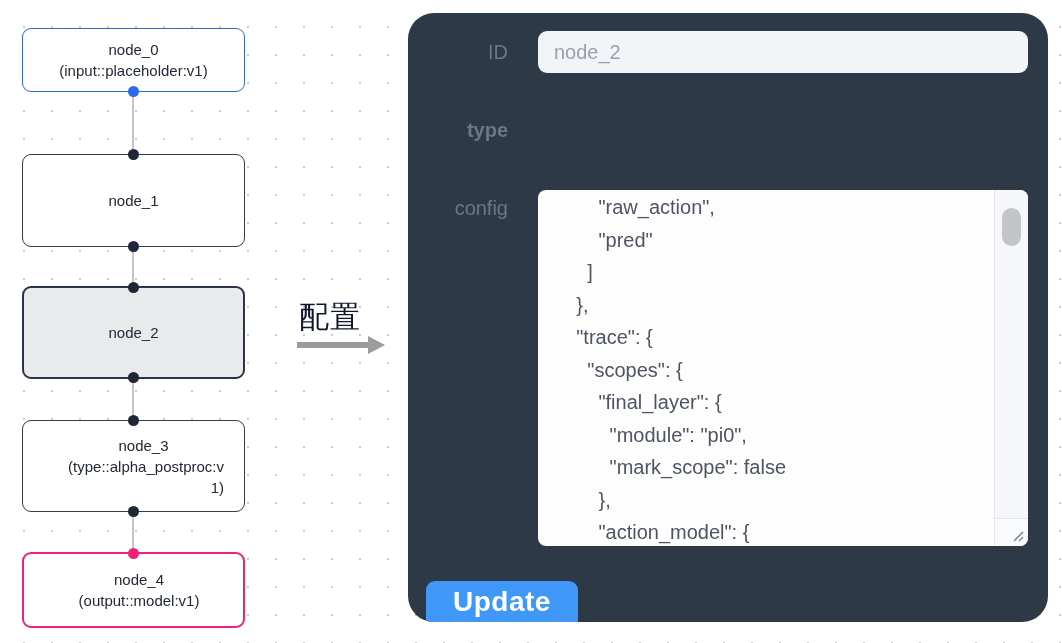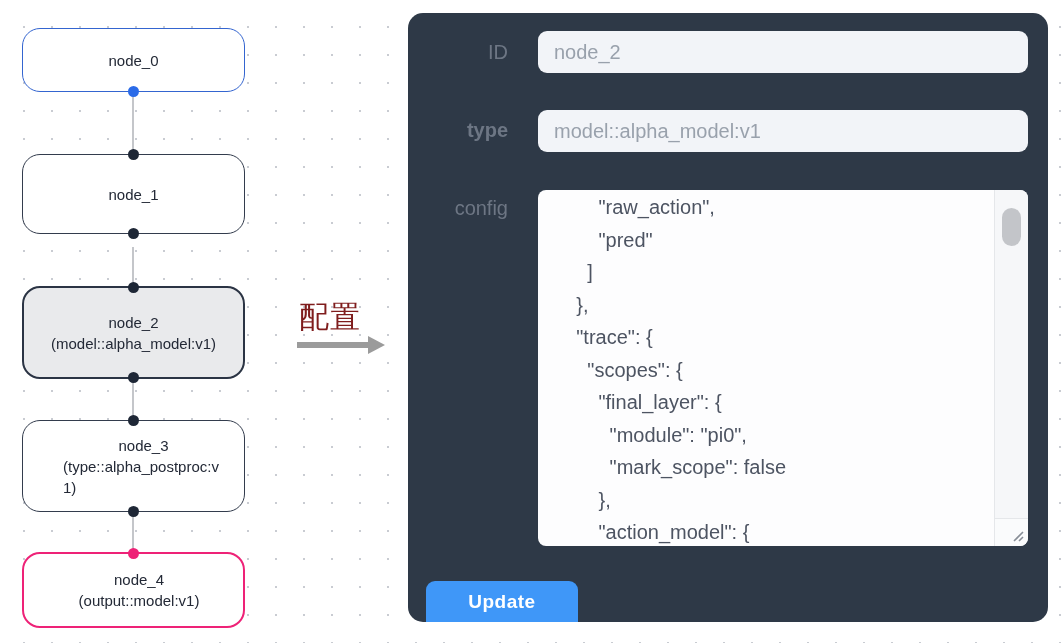--- a/index.html
+++ b/index.html
@@ -12,60 +12,60 @@
     background-size:28px 28px;
     background-position:10px 13px;
     overflow:hidden;
   }
 
   
   .node {
     position:absolute; left:22px; width:223px;
     background:var(--bg, #ffffff);
     border:1.5px solid var(--bc, #333c4d);
-    border-radius:18px;
+    border-radius:9px;
     display:flex; flex-direction:column; align-items:center; justify-content:center;
     padding:0 20px;
-    text-align:left;
+    text-align:right;
     color:#232936;
     font-size:15px; line-height:21px;
   }
   .node .node-subtitle { word-break:break-all; }
   .n0 { top:28px;  height:64px; }
-  .n1 { top:154px; height:80px; }
+  .n1 { top:154px; height:93px; }
   .n2 { top:286px; height:93px; border-width:2.5px; }
   .n3 { top:420px; height:92px;padding-left:40px; }
   .n4 { top:552px; height:76px; border-width:2px;padding-left:31px; }
   .port {
     position:absolute; left:50%; width:11px; height:11px;
     margin-left:-5.5px; border-radius:50%;
     background:var(--pc, #1e2736);
   }
   .port-top { top:-6px; }
   .port-bottom { bottom:-6px; }
   .edge { position:absolute; left:132px; width:2px; background:#c4c6ca; }
   .e0 { top:92px;  height:62px; }
   .e1 { top:247px; height:39px; }
   .e2 { top:379px; height:41px; }
   .e3 { top:512px; height:40px; }
 
   
   .transfer-label {
     position:absolute; left:299px; top:297px;
-    font-size:30px; color:#7f1d1d; letter-spacing:1px; white-space:nowrap;
+    font-size:30px; color:#0f172a; letter-spacing:1px; white-space:nowrap;
   }
   .arrow-shaft { position:absolute; left:297px; top:342px; width:72px; height:6px; background:#9b9b9b; }
   .arrow-head  { position:absolute; left:368px; top:336px; width:0; height:0;
                  border-left:17px solid #9b9b9b; border-top:9px solid transparent; border-bottom:9px solid transparent; }
 
   
   .panel {
     position:absolute; left:408px; top:13px; width:640px; height:609px;
     background:var(--panel-bg, #2e3947);
-    border-radius:15px;
+    border-radius:26px;
     overflow:hidden;
   }
   .field-label {
     position:absolute; left:0; width:100px;
     text-align:right; color:#6d7684; font-size:20px; line-height:26px;
   }
   .lbl-id     { top:26px; }
   .lbl-type   { top:104px;font-weight:bold; }
   .lbl-config { top:182px;padding-left:22px; }
   .tbox {
@@ -96,49 +96,49 @@
   .corner {
     position:absolute; right:0; bottom:0; width:34px; height:28px;
     background:#fafbfc; border-left:1px solid #e5e7ea; border-top:1px solid #e5e7ea;
   }
   .corner svg { position:absolute; right:3px; bottom:3px; }
   .update-btn {
     position:absolute; left:18px; top:568px; width:152px; height:41px;
     background:var(--btn-bg, #3f97f8);
     border:none; border-radius:9px 9px 0 0;
     color:#ffffff; font-family:"Liberation Sans", sans-serif;
-    font-size:19px; font-weight:600; letter-spacing:0.5px;
+    font-size:28px; font-weight:600; letter-spacing:0.5px;
     cursor:pointer;
   }
 </style>
 </head>
 <body>
 
 <div>
 
   <div class="edge e0"></div>
   <div class="edge e1"></div>
   <div class="edge e2"></div>
   <div class="edge e3"></div>
 
   <div class="node n0" style="--bc: #3465d0; --pc: #2b6be8; --bg: #ffffff;">
     <div class="node-title">node_0</div>
+    <div class="node-subtitle">(input::placeholder:v1)</div>
     <div class="port port-bottom"></div>
   </div>
 
   <div class="node n1" style="--bc: #333c4d; --pc: #1e2736; --bg: #ffffff;">
     <div class="port port-top"></div>
     <div class="node-title">node_1</div>
     <div class="port port-bottom"></div>
   </div>
 
   <div class="node n2" style="--bc: #2b3444; --pc: #1e2736; --bg: #e9eaec;">
     <div class="port port-top"></div>
     <div class="node-title">node_2</div>
-    <div class="node-subtitle">(model::alpha_model:v1)</div>
     <div class="port port-bottom"></div>
   </div>
 
   <div class="node n3" style="--bc: #333c4d; --pc: #1e2736; --bg: #ffffff;">
     <div class="port port-top"></div>
     <div class="node-title">node_3</div>
     <div class="node-subtitle">(type::alpha_postproc:v1)</div>
     <div class="port port-bottom"></div>
   </div>
 
@@ -155,21 +155,20 @@
   <div class="arrow-shaft"></div>
   <div class="arrow-head"></div>
 </div>
 
 <div class="panel" style="--panel-bg: #2e3947;">
 
   <div class="field-label lbl-id">ID</div>
   <div class="tbox tbox-id">node_2</div>
 
   <div class="field-label lbl-type">type</div>
-  <div class="tbox tbox-type">model::alpha_model:v1</div>
 
   <div class="field-label lbl-config">config</div>
   <div class="config-box">
     <pre>        "raw_action",
         "pred"
       ]
     },
     "trace": {
       "scopes": {
         "final_layer": {

